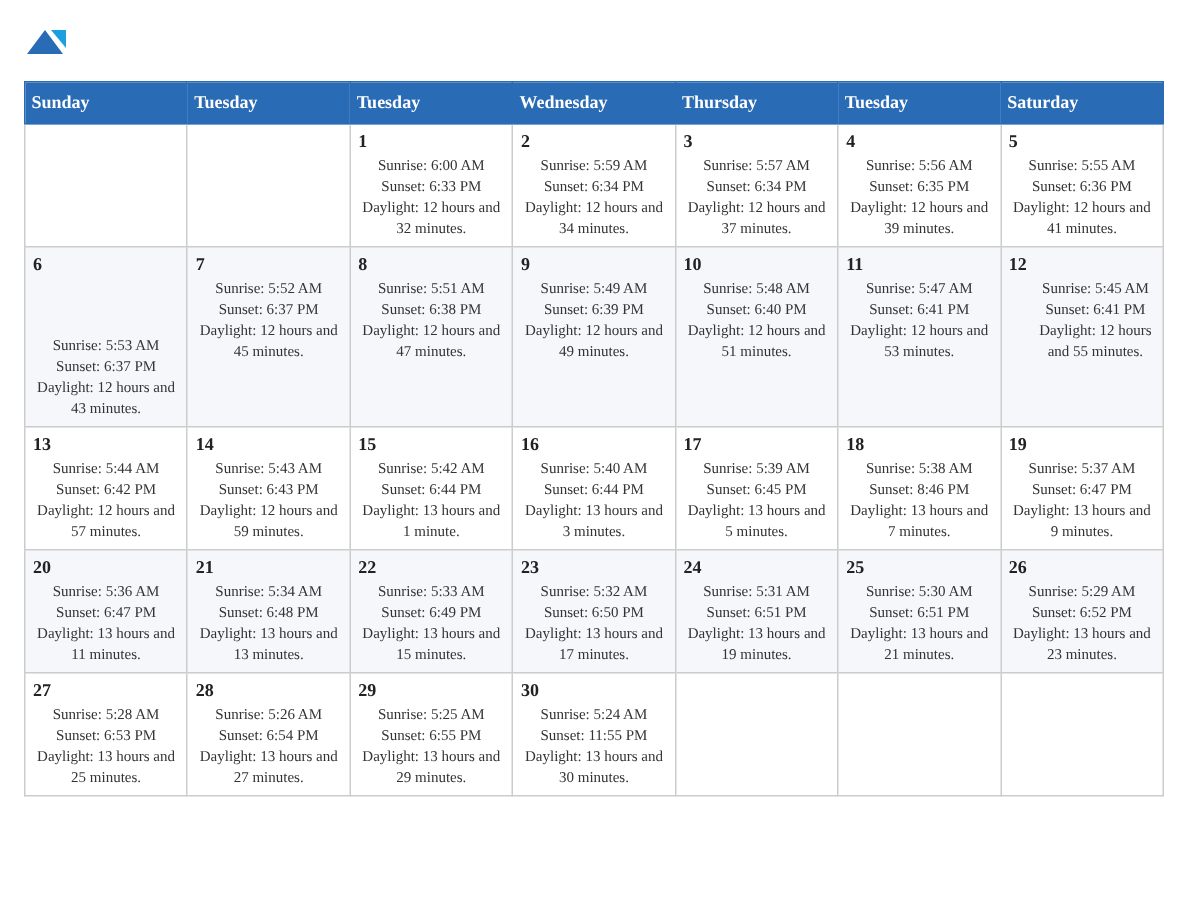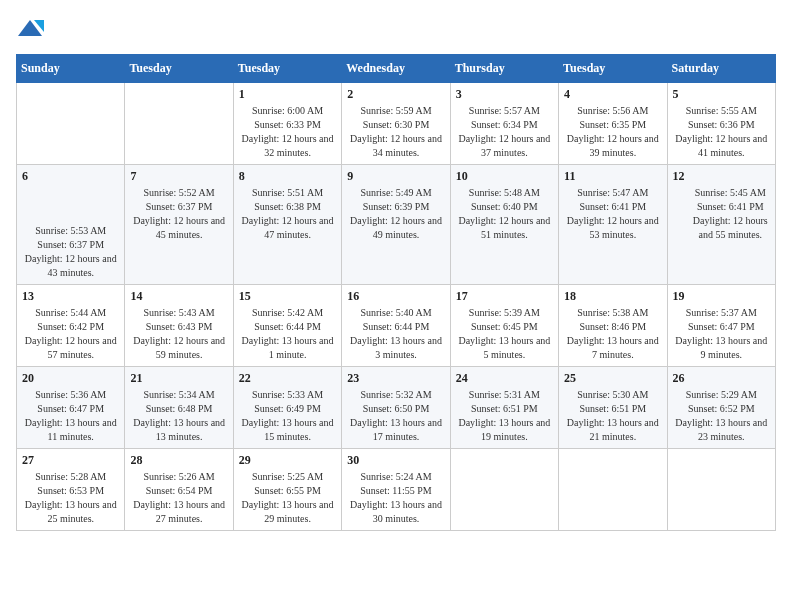--- a/index.html
+++ b/index.html
@@ -126,21 +126,21 @@
         <td class="empty-cell"></td>
         <td>
           <span class="day-number">1</span>
           <div class="day-info" style="white-space: pre-line;">Sunrise: 6:00 AM
 Sunset: 6:33 PM
 Daylight: 12 hours and 32 minutes.</div>
         </td>
         <td>
           <span class="day-number">2</span>
           <div class="day-info" style="white-space: pre-line;">Sunrise: 5:59 AM
-Sunset: 6:30 PM
+Sunset: 6:34 PM
 Daylight: 12 hours and 34 minutes.</div>
         </td>
         <td>
           <span class="day-number">3</span>
           <div class="day-info" style="white-space: pre-line;">Sunrise: 5:57 AM
 Sunset: 6:34 PM
 Daylight: 12 hours and 37 minutes.</div>
         </td>
         <td>
           <span class="day-number">4</span>

